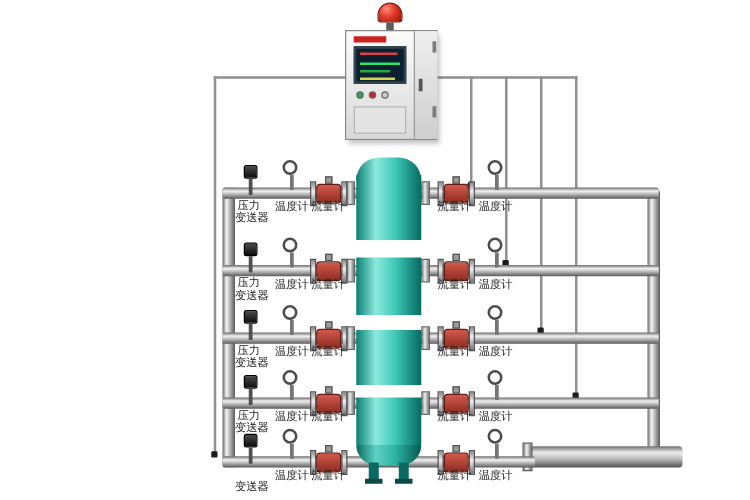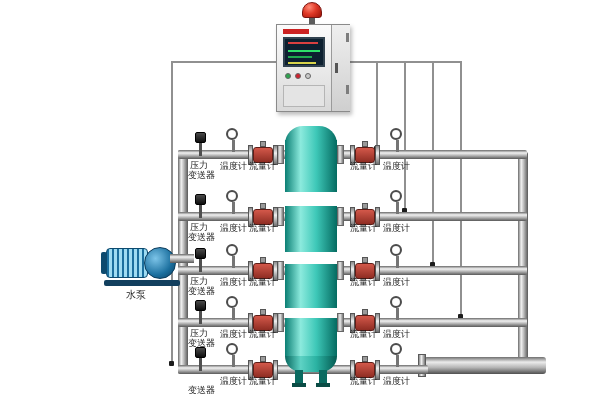--- a/index.html
+++ b/index.html
@@ -307,28 +307,20 @@
     <div class="seg" style="top:80px;height:46px"></div>
     <div class="seg" style="top:138px;height:44px"></div>
     <div class="seg" style="top:192px;height:38px"></div>
     <div class="bottomcap"></div>
     <div class="leg" style="left:10px"></div>
     <div class="leg" style="left:34px"></div>
     <div class="foot" style="left:7px"></div>
     <div class="foot" style="left:31px"></div>
   </div>
 
-  <div class="pump">
-    <div class="motor"></div>
-    <div class="motor-cap"></div>
-    <div class="volute"></div>
-    <div class="pump-outlet"></div>
-    <div class="pump-base"></div>
-    <span class="lbl pump-lbl">水泵</span>
-  </div>
 
   <div class="cabinet">
     <div class="beacon-lens"></div>
     <div class="beacon-pole"></div>
     <div class="cab-body">
       <div class="alarm-strip"></div>
       <div class="screen">
         <i class="ln red"></i>
           <i class="ln grn"></i>
           <i class="ln grn2"></i>

